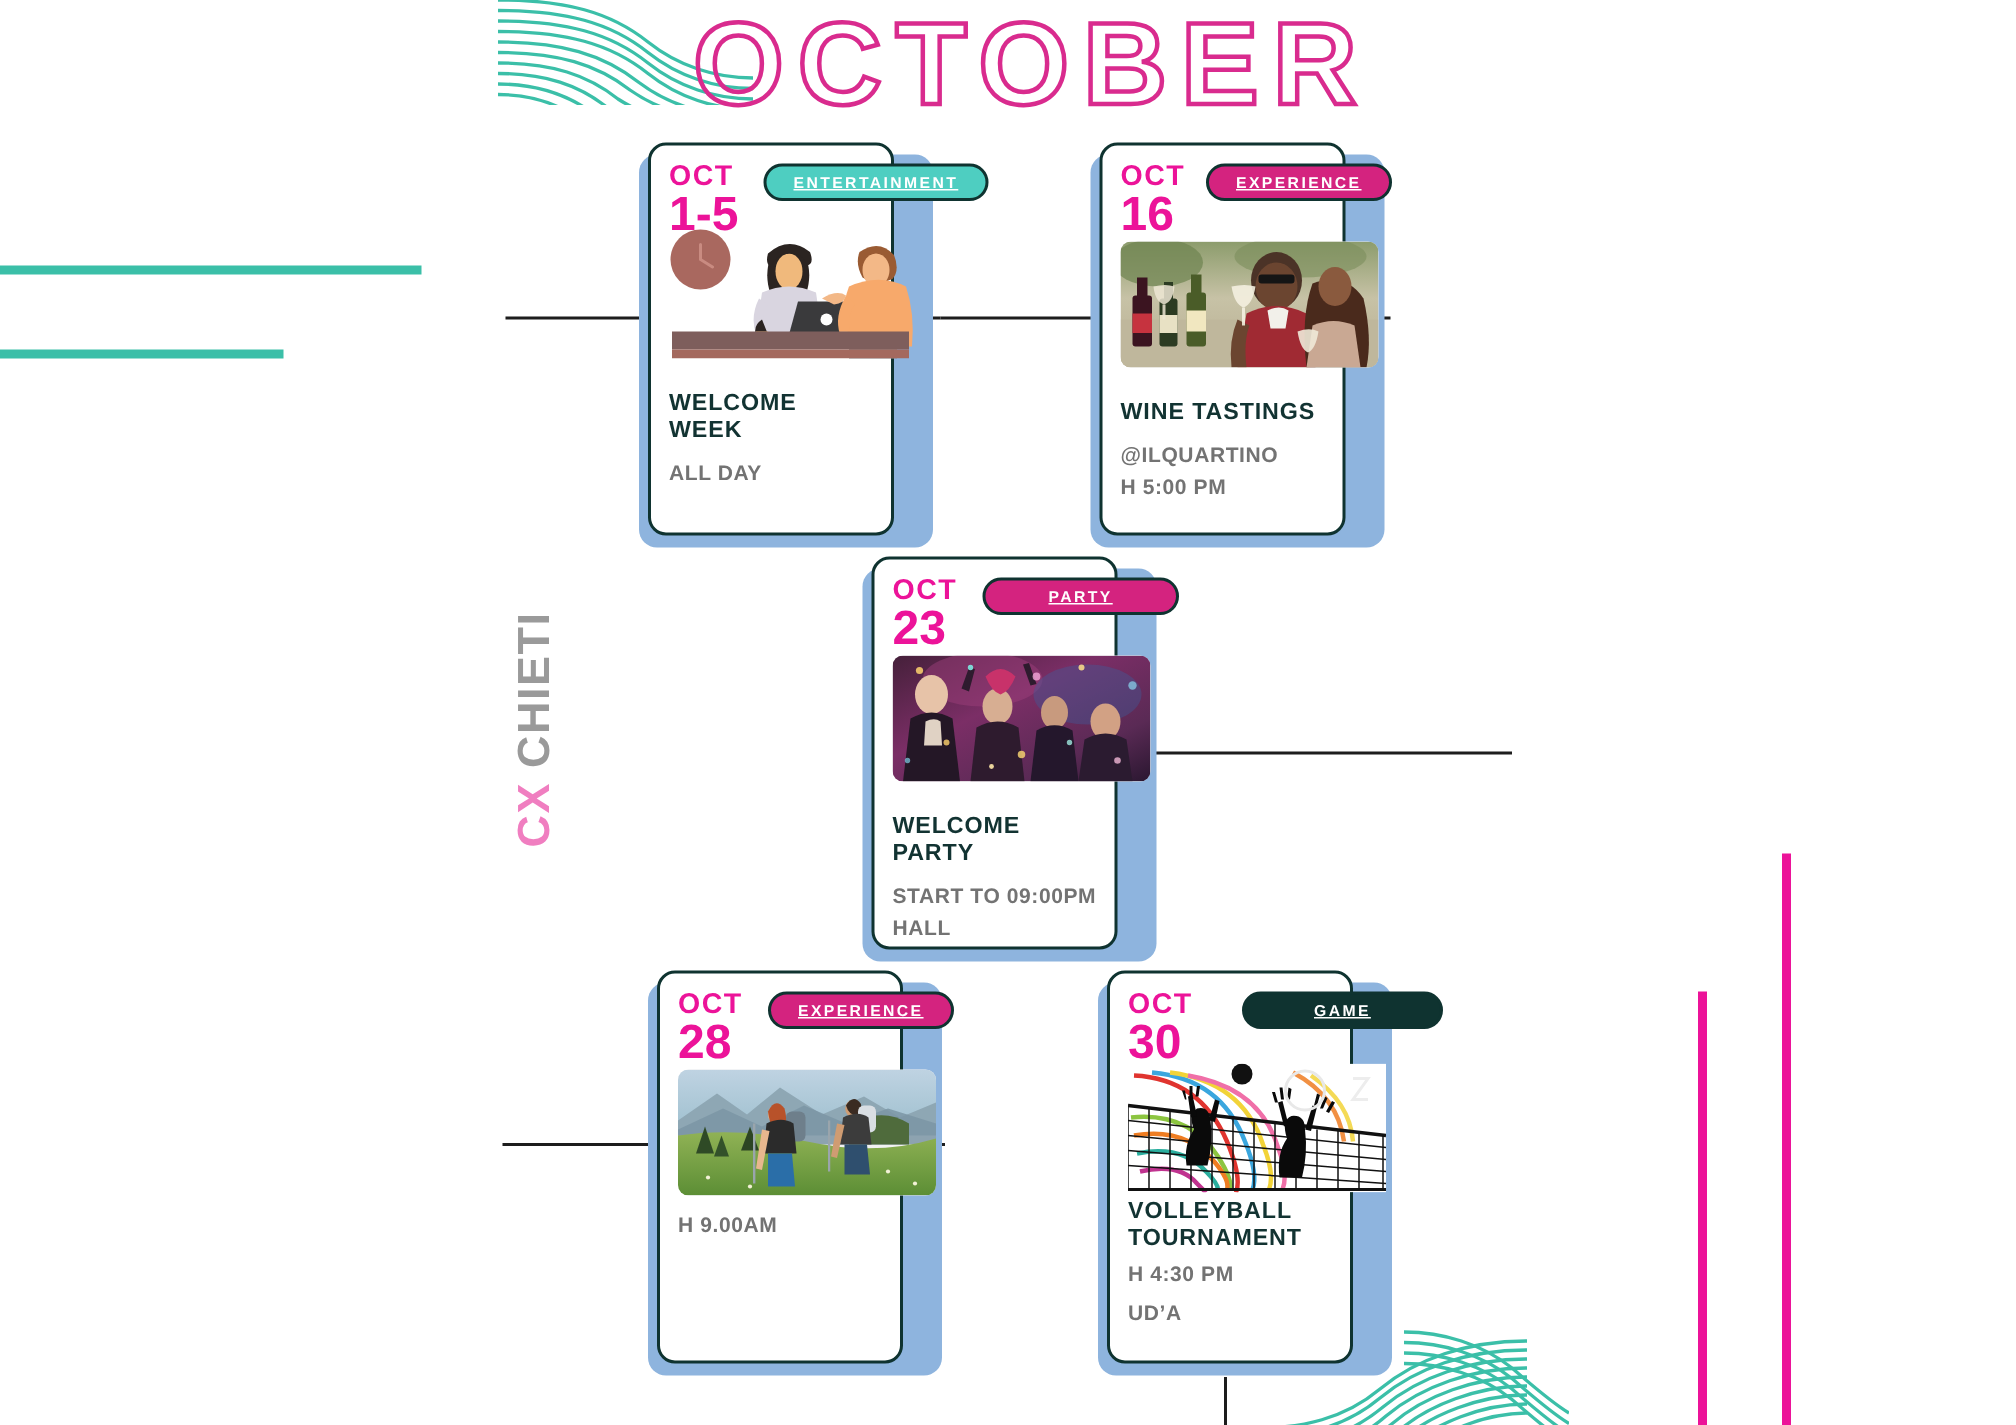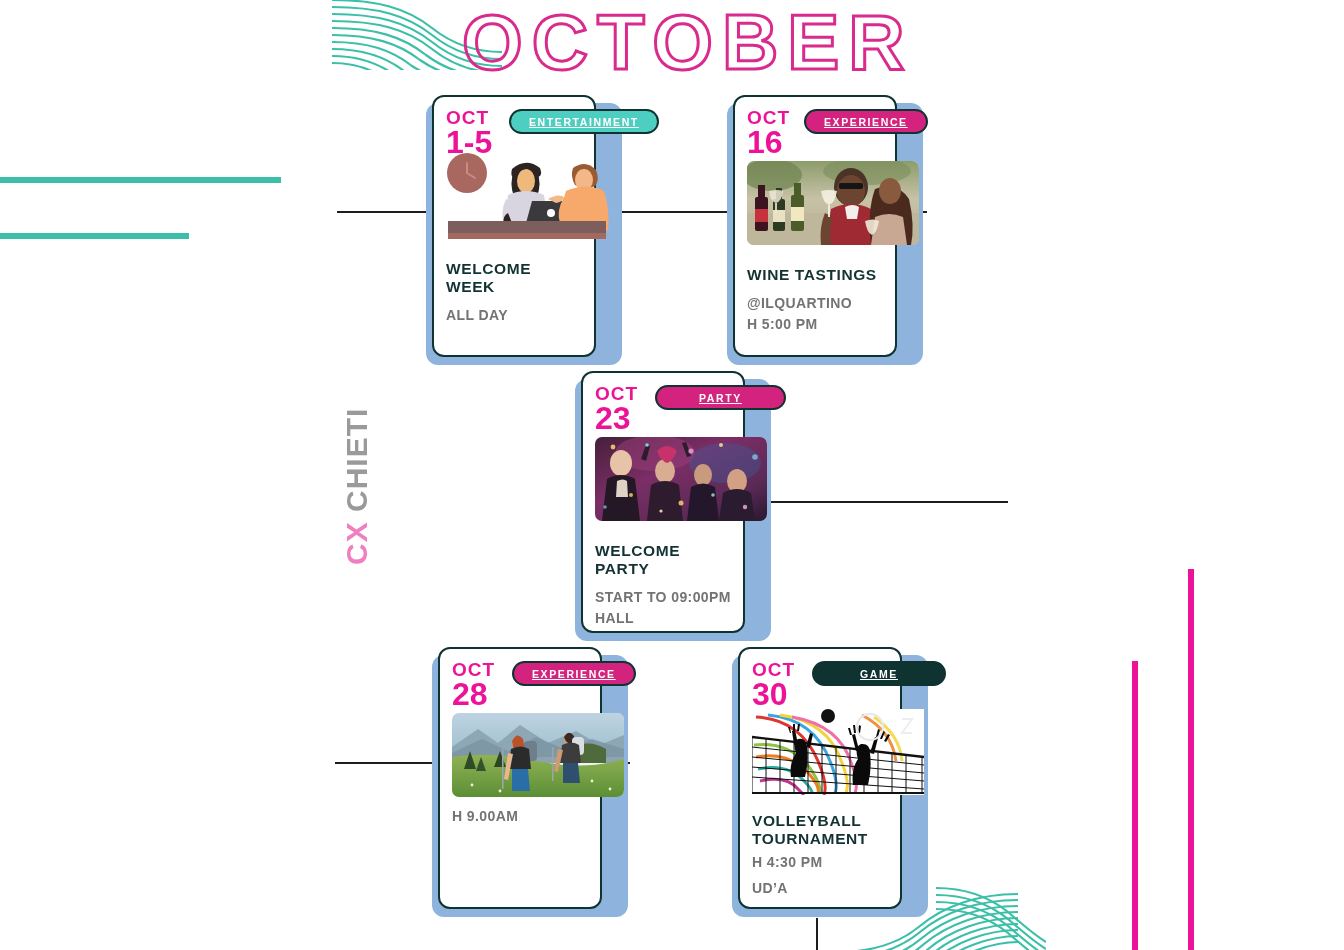--- a/index.html
+++ b/index.html
@@ -435,25 +435,25 @@
           <path d="M106,50 q-4,-12 3,-15 q9,-1 9,9 q2,16 -2,32 l-15,0 q-2,-16 5,-26z" fill="#0A0A0A"></path>
           <path d="M104,42 l-4,-16 l3,-1 l4,16z" fill="#0A0A0A"></path>
           <path d="M118,44 l5,-16 l3,1 l-4,16z" fill="#0A0A0A"></path>
           <path d="M98,26 l-2,-7 l2,0 l2,7z M102,24 l-1,-8 l2,0 l1,8z M106,24 l1,-8 l2,1 l-1,7z" fill="#0A0A0A"></path>
           <path d="M124,28 l2,-8 l2,1 l-2,7z M128,30 l3,-8 l2,1 l-3,7z M132,32 l4,-7 l2,1 l-4,7z" fill="#0A0A0A"></path>
 
           <circle cx="118" cy="18" r="13" fill="none" stroke="#E8E8E8" stroke-width="2"></circle>
           <path d="M150,10 l10,0 l-10,14 l10,0" fill="none" stroke="#EDEDED" stroke-width="2"></path>
         </svg>
       </div>
-      <div class="card-title" style="margin-top:17px;">
+      <div class="card-title" style="margin-top:4px;">
         <div>VOLLEYBALL</div>
         <div>TOURNAMENT</div>
       </div>
       <div class="card-meta" style="margin-top:4px;">
         <div>H 4:30 PM</div>
         <div style="margin-top:5px;">UD’A</div>
       </div>
     </div>
-    <div class="badge dark" style="left:88px; padding:0 46px;">GAME</div>
+    <div class="badge dark" style="left:104px; padding:0 46px;">GAME</div>
   </div>
 
 </div>
 
 </body></html>

